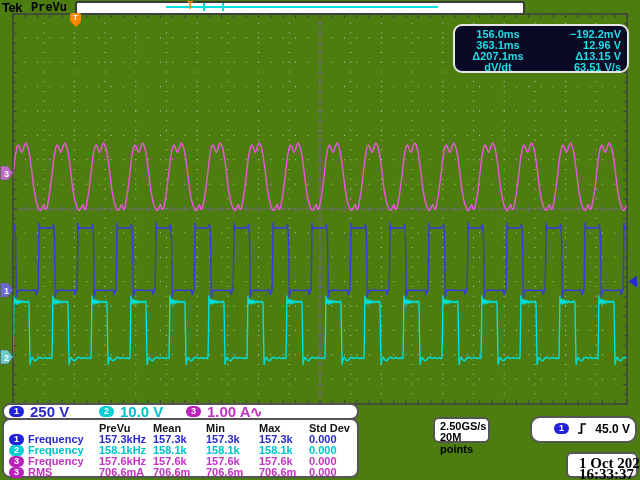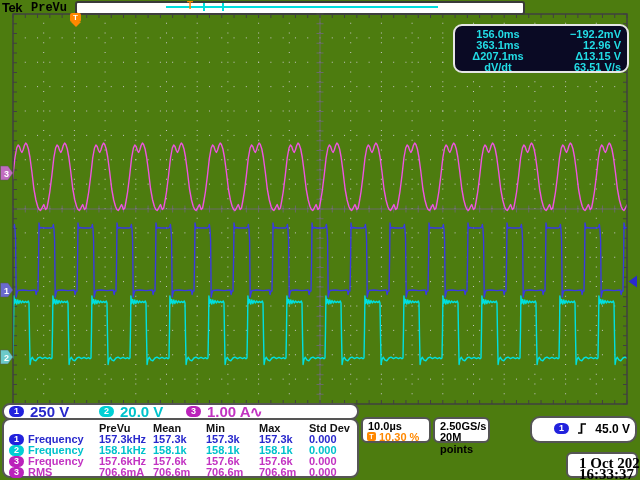--- a/index.html
+++ b/index.html
@@ -126,21 +126,21 @@
     <span class="cra r2">Δ207.1ms</span>
     <span class="crb r2">Δ13.15 V</span>
     <span class="cra r3">dV/dt</span>
     <span class="crb r3">63.51 V/s</span>
   </div>
 
   <div class="wbox chbar">
     <span class="pill p1" style="left:5px">1</span>
     <span class="scale t1" style="left:26px">250 V</span>
     <span class="pill p2" style="left:95px">2</span>
-    <span class="scale t2" style="left:116px">20.0 V</span>
+    <span class="scale t2" style="left:116px">10.0 V</span>
     <span class="pill p3" style="left:182px">3</span>
     <span class="scale t3" style="left:203px">1.00 A</span>
     <span class="scale t3" style="left:246px">∿</span>
   </div>
 
   <div class="wbox meas">
     <div class="trow h0">
       <span class="c-val hdr">PreVu</span>
       <span class="c-mean hdr">Mean</span>
       <span class="c-min hdr">Min</span>
@@ -178,25 +178,20 @@
       <span class="pill p3 c-pill">3</span>
       <span class="c-lab">RMS</span>
       <span class="c-val">706.6mA</span>
       <span class="c-mean">706.6m</span>
       <span class="c-min">706.6m</span>
       <span class="c-max">706.6m</span>
       <span class="c-std">0.000</span>
     </div>
   </div>
 
-  <div class="wbox hbox">
-    <span class="l1">10.0µs</span>
-    <span class="mini-t">T</span>
-    <span class="pct">10.30 %</span>
-  </div>
 
   <div class="wbox acq">
     <span class="l1">2.50GS/s</span>
     <span class="l2">20M points</span>
   </div>
 
   <div class="wbox trig">
     <span class="pill p1">1</span>
     <svg class="slope" width="11" height="14">
       <path d="M1 11 H4.5 V2 H9" stroke="#000" stroke-width="1.7" fill="none"></path>

